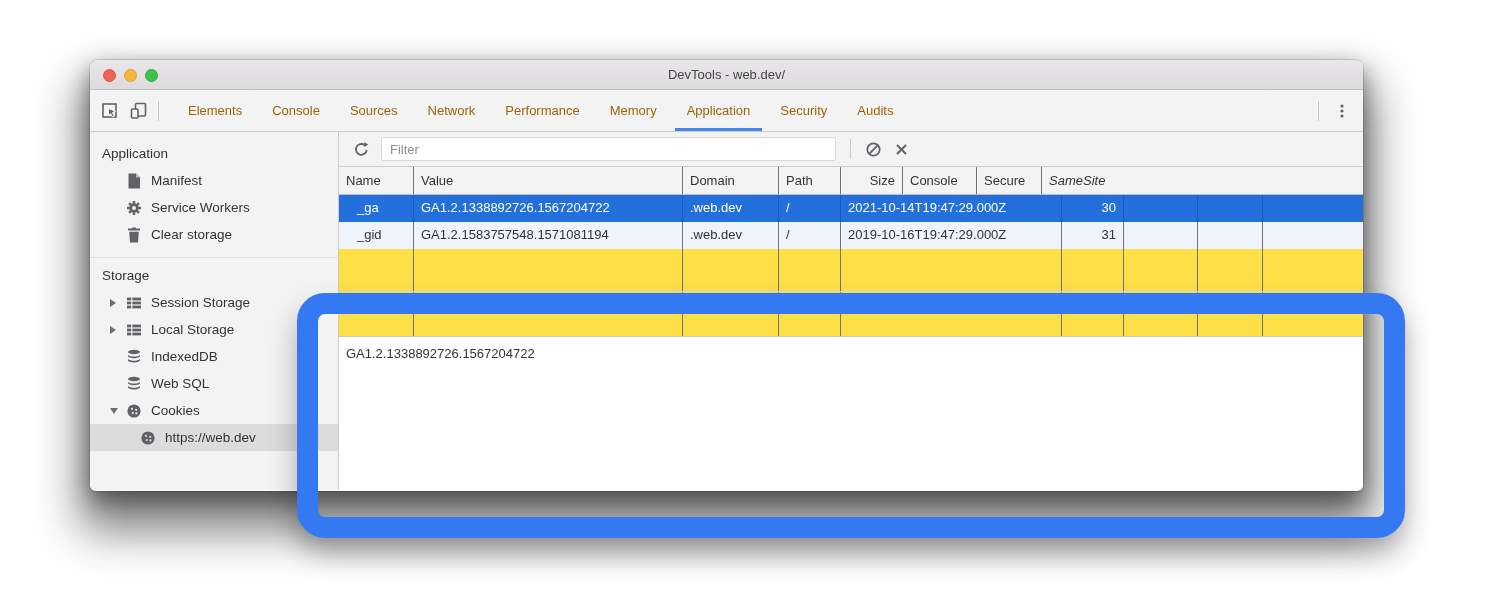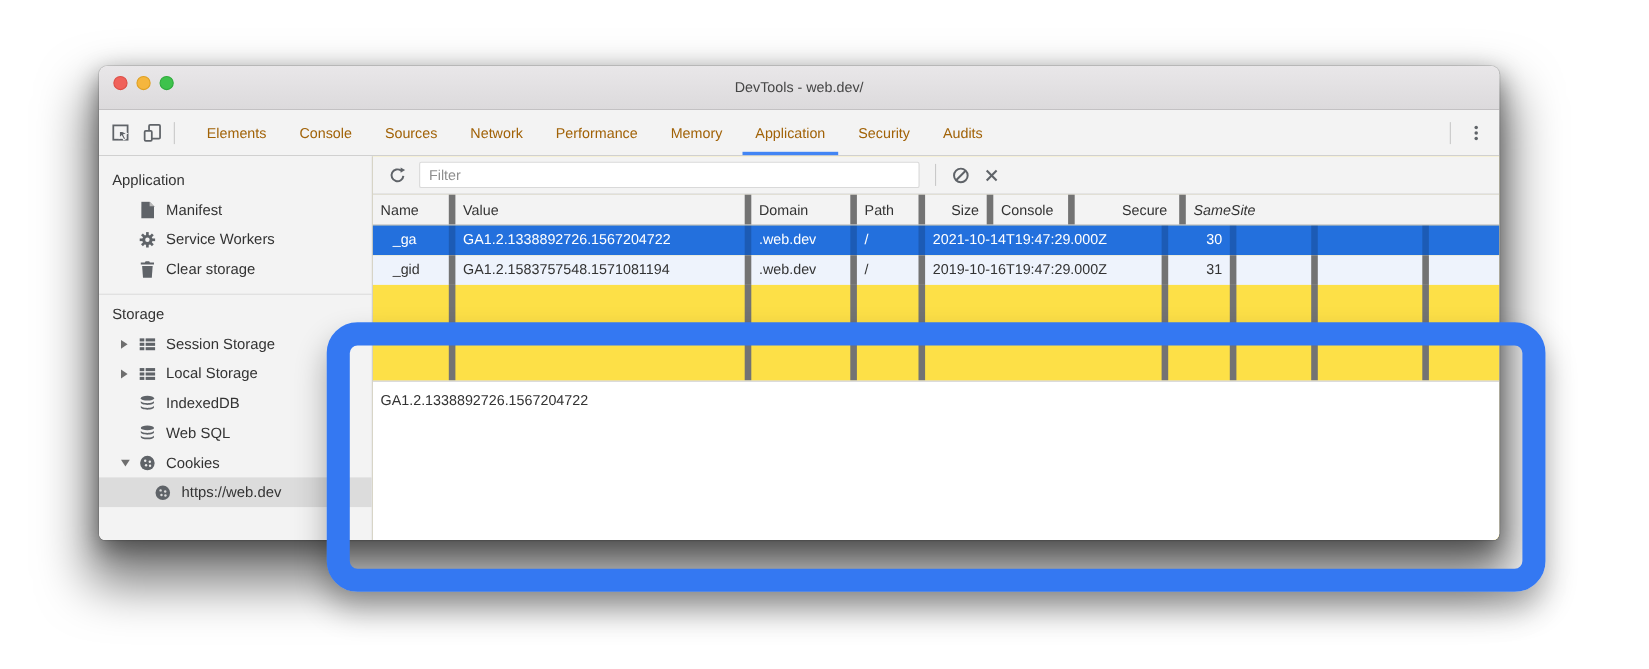--- a/index.html
+++ b/index.html
@@ -10,21 +10,21 @@
   
   .window {
     position:absolute; left:90px; top:60px; width:1273px; height:431px;
     background:#ffffff; border-radius:8px 8px 6px 6px; overflow:hidden;
     box-shadow:0 30px 45px 10px rgba(0,0,0,0.50), 0 8px 22px rgba(0,0,0,0.42), 0 0 0 1px rgba(0,0,0,0.12);
     z-index:1;
   }
 
   
   .titlebar {
-    position:relative; height:40px;
+    position:relative; height:30px;
     background:linear-gradient(#e9e7e9,#dcdadc);
     border-bottom:1px solid #c3c1c3;
     display:flex; align-items:center; justify-content:center;
   }
   .title-text { font-size:13px; color:#454545; font-weight:500; }
   .lights { position:absolute; left:13px; top:9px; display:flex; gap:8px; }
   .light { width:13px; height:13px; border-radius:50%; }
   .light.red    { background:#f0615a; border:1px solid #dd4f47; }
   .light.yellow { background:#f5b63d; border:1px solid #dfa023; }
   .light.green  { background:#3ec24c; border:1px solid #2fab3c; }
@@ -73,26 +73,26 @@
     background:#fff; font-size:13px; color:#333; padding:0 8px; outline:none;
     font-family:"Liberation Sans","DejaVu Sans",sans-serif;
   }
   .filter-input::placeholder { color:#8e8e8e; }
   .toolbar .vdivider { margin:0 8px 0 14px; }
 
   
   .grid { display:flex; flex-direction:column; flex:1; min-height:0; }
   .grid-row { display:flex; height:27px; flex:0 0 27px; }
   .cell {
-    border-right:6px solid #737373; padding:0 7px; font-size:13px; line-height:26px;
+    border-right:1px solid #737373; padding:0 7px; font-size:13px; line-height:26px;
     white-space:nowrap; overflow:hidden; color:#333;
   }
   .c-name{width:75px;} .c-value{width:269px;} .c-domain{width:96px;} .c-path{width:62px;}
   .c-expires{width:221px;} .c-size{width:62px; text-align:right;} .c-http{width:74px;}
-  .c-secure{width:65px;margin-left:36px;} .c-samesite{flex:1; border-right:none;font-style:italic;}
+  .c-secure{width:65px;} .c-samesite{flex:1; border-right:none;font-style:italic;}
   .grid-header { background:#f3f3f3; border-bottom:1px solid #bfbfbf; flex:0 0 28px; height:28px; }
   .grid-header .cell { color:#333; line-height:27px; }
   .row-name-pad { padding-left:18px; }
   .row.selected { background:#2370dd; }
   .row.selected .cell { color:#fff; border-right-color:rgba(0,0,0,0.18); }
   .row.alt { background:#eef3fc; }
   .empty-a { height:43px; flex:0 0 43px; border-bottom:1px solid #e0e0e0; }
   .empty-b { height:44px; flex:0 0 44px; }
   .empty-a .cell, .empty-b .cell { height:100%; }
 

